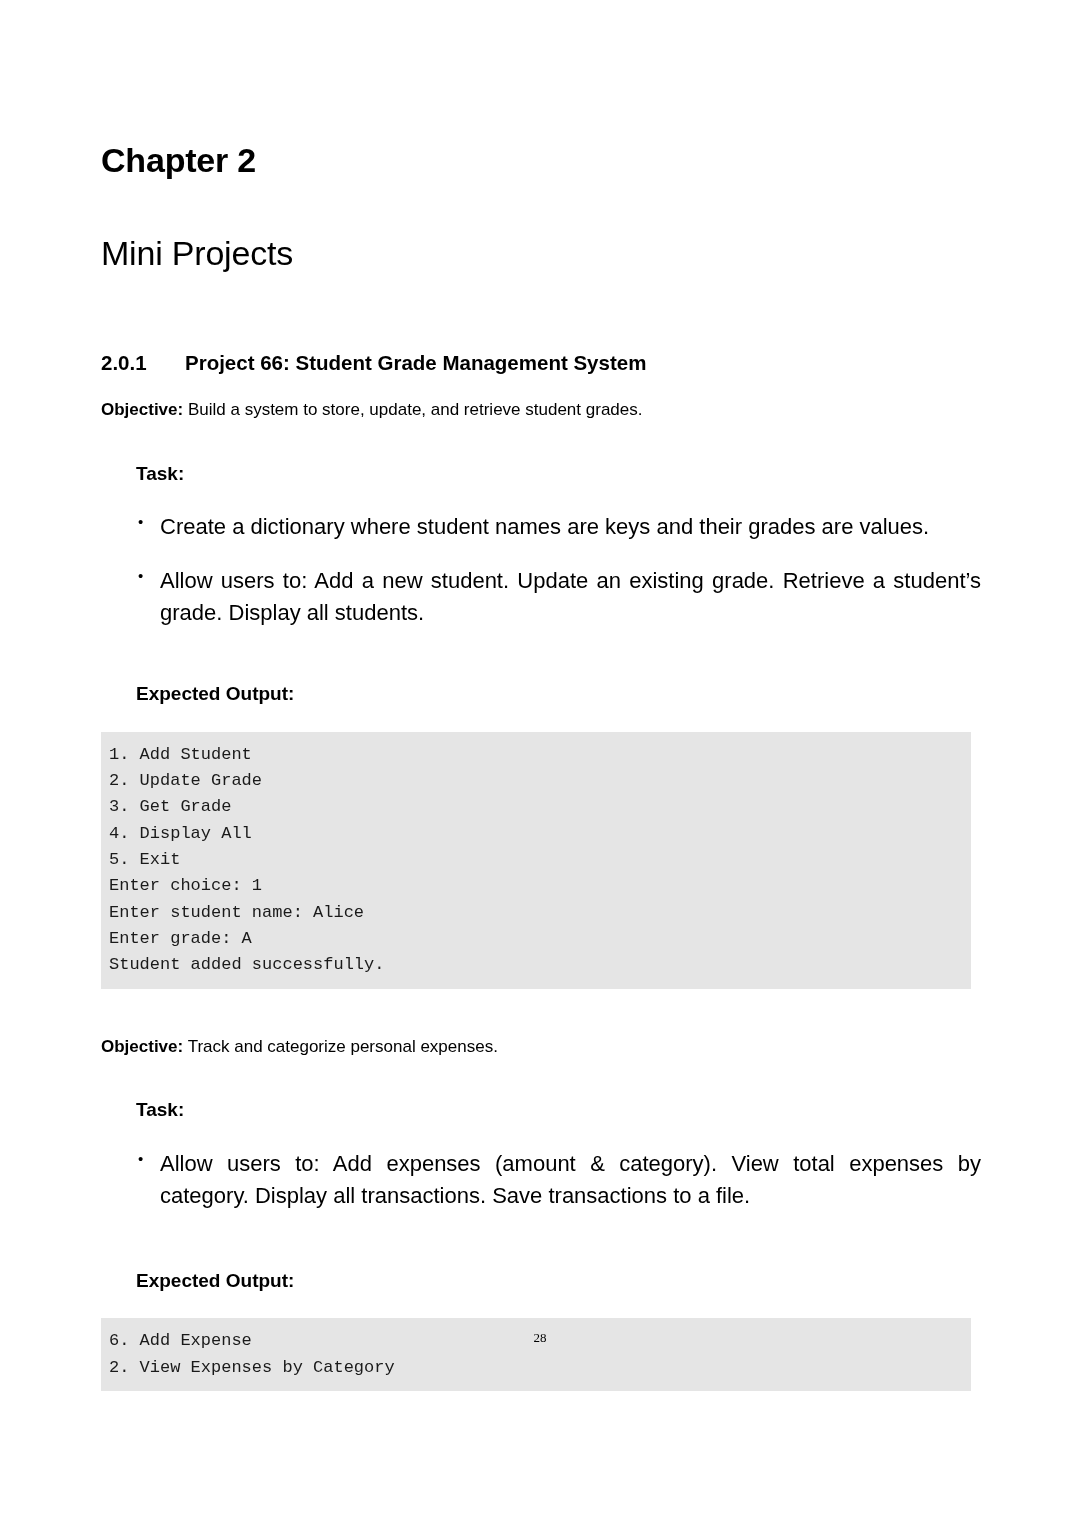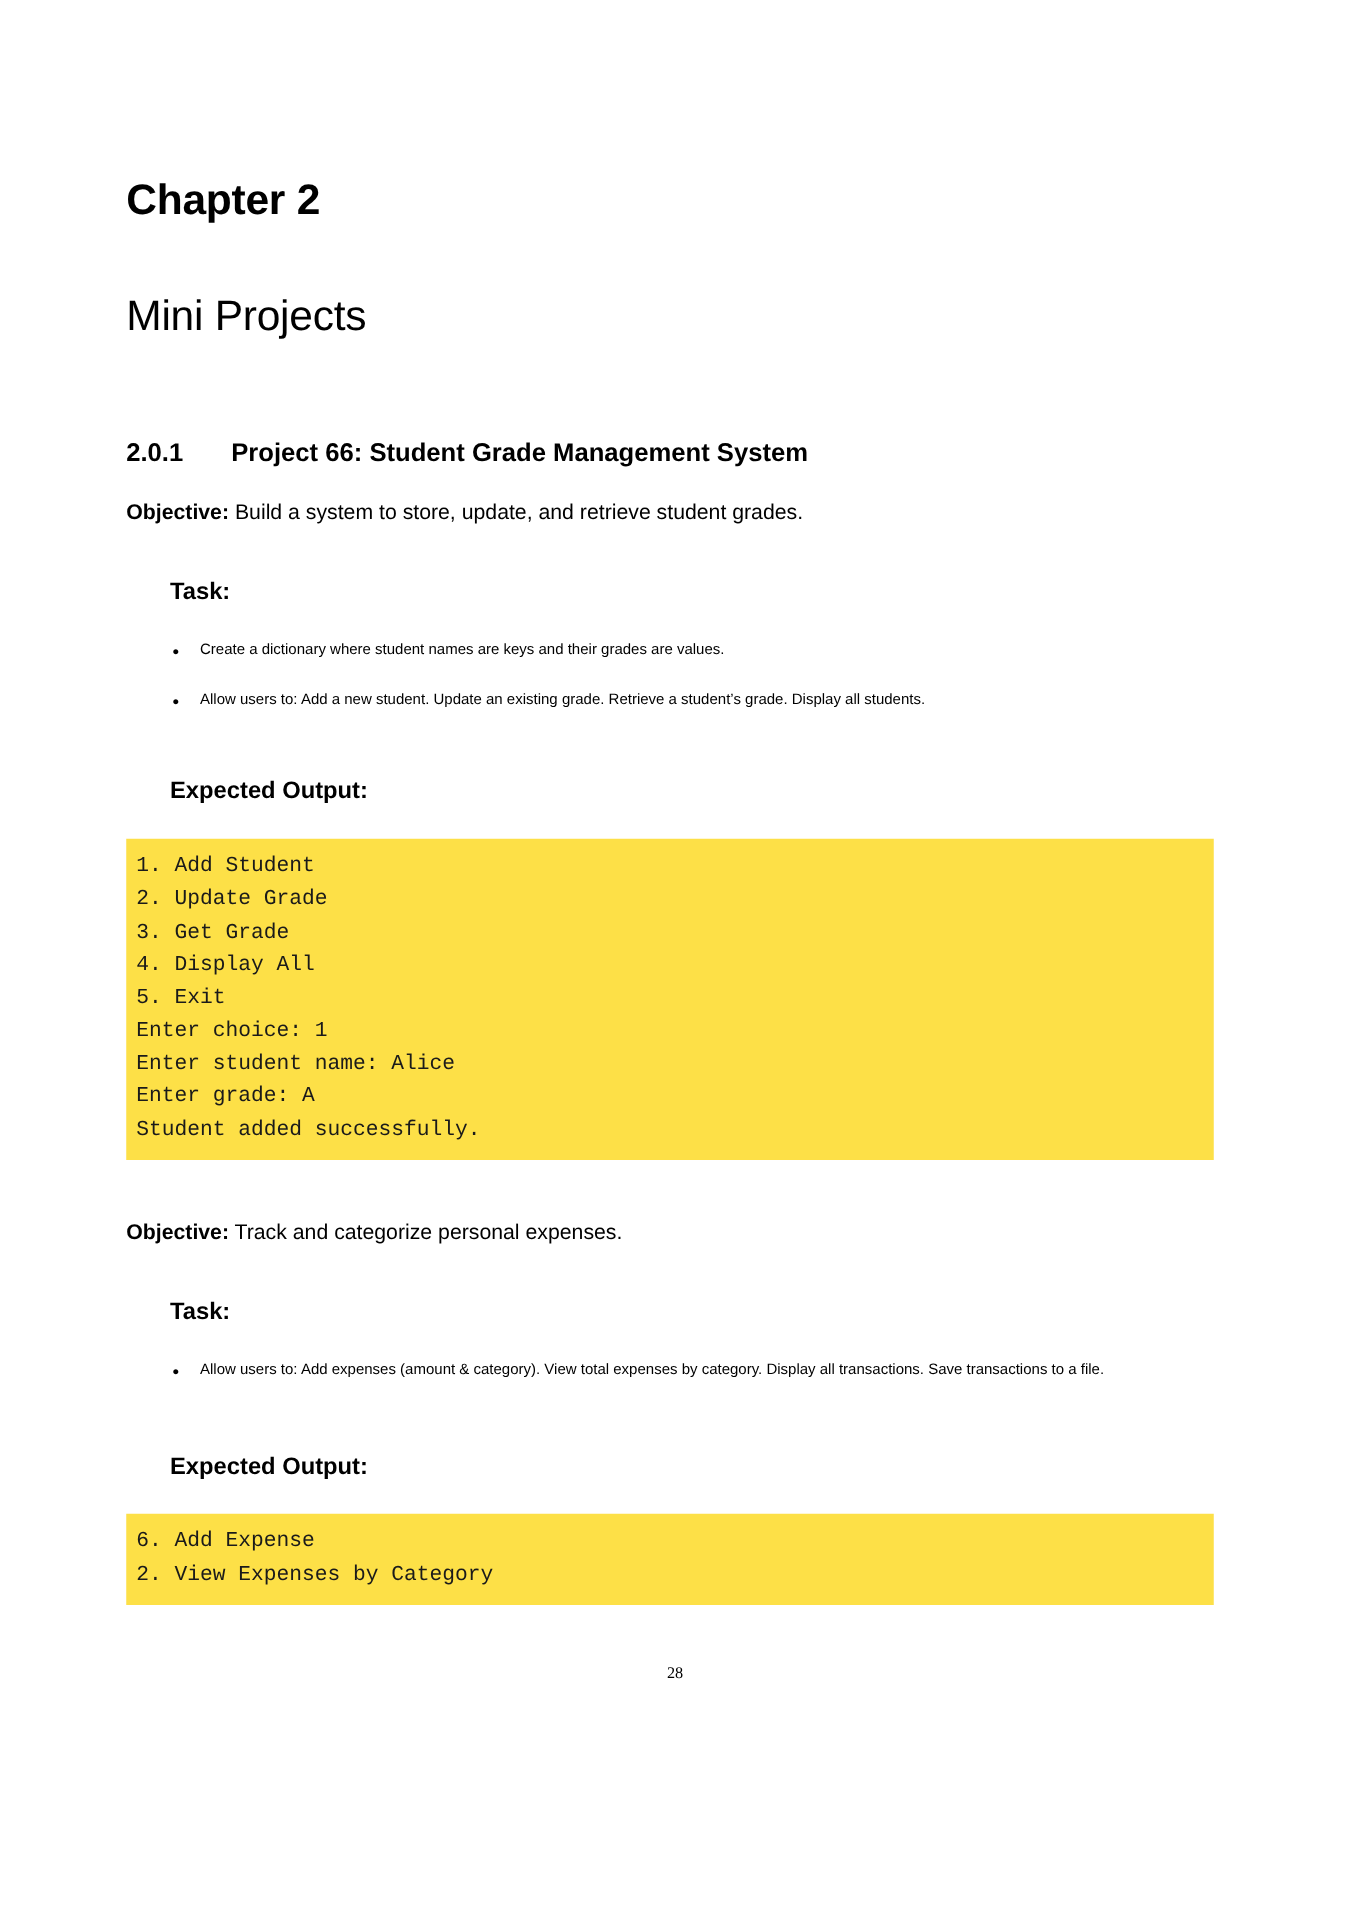--- a/index.html
+++ b/index.html
@@ -85,38 +85,38 @@
     margin: 0 0 24px 0;
   }
 
   ul.task-list {
     list-style: none;
     margin: 0 0 26px 0;
     padding: 0;
   }
   ul.task-list li {
     font-family: "Liberation Sans", sans-serif;
-    font-size: 12px;
+    font-size: 22px;
     line-height: 1.45;
     margin: 0 0 22px 0;
     padding-left: 24px;
     position: relative;
     text-align: justify;
   }
   ul.task-list li:last-child { margin-bottom: 0; }
   ul.task-list li::before {
     content: "\2022";
     position: absolute;
     left: 2px;
     top: 0;
     font-size: 15px;
   }
 
   .codeblock {
-    background: #fde047;
+    background: #e5e5e5;
     font-family: "Liberation Mono", monospace;
     font-size: 17px;
     line-height: 1.55;
     color: #1a1a1a;
     padding: 10px 0 10px 8px;
     margin: 0;
     white-space: pre;
     width: 870px;
     box-sizing: border-box;
   }

